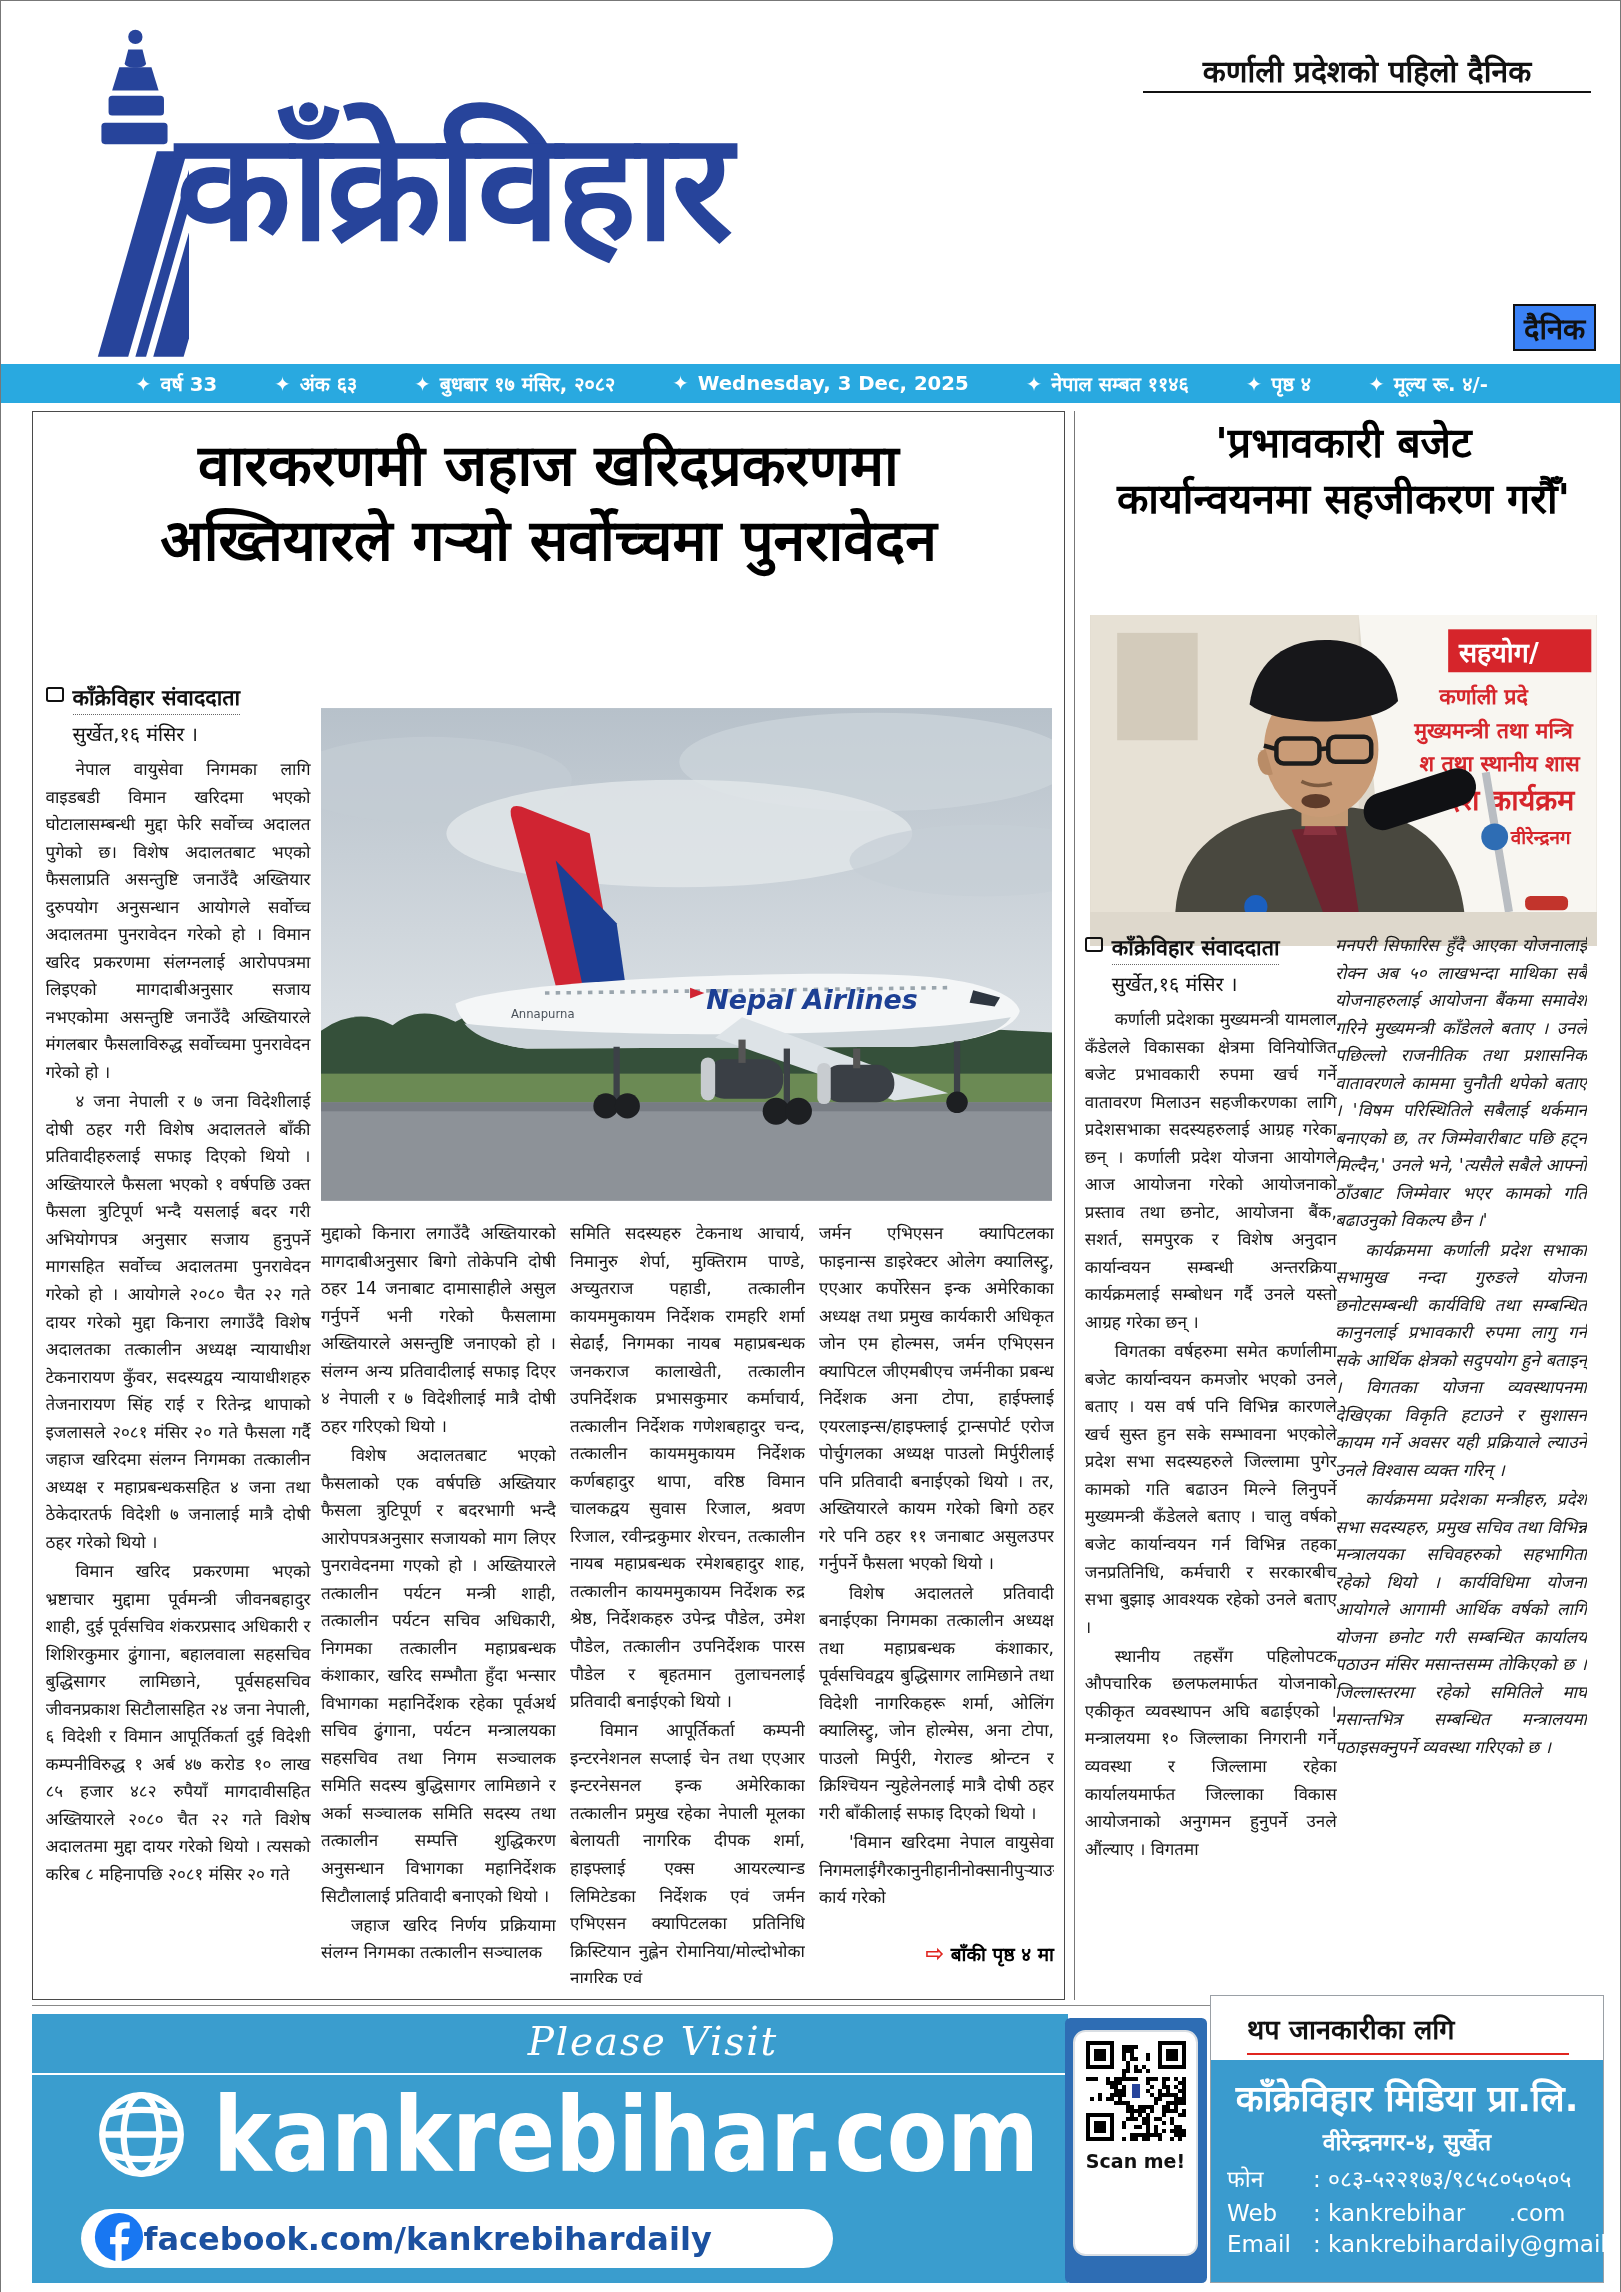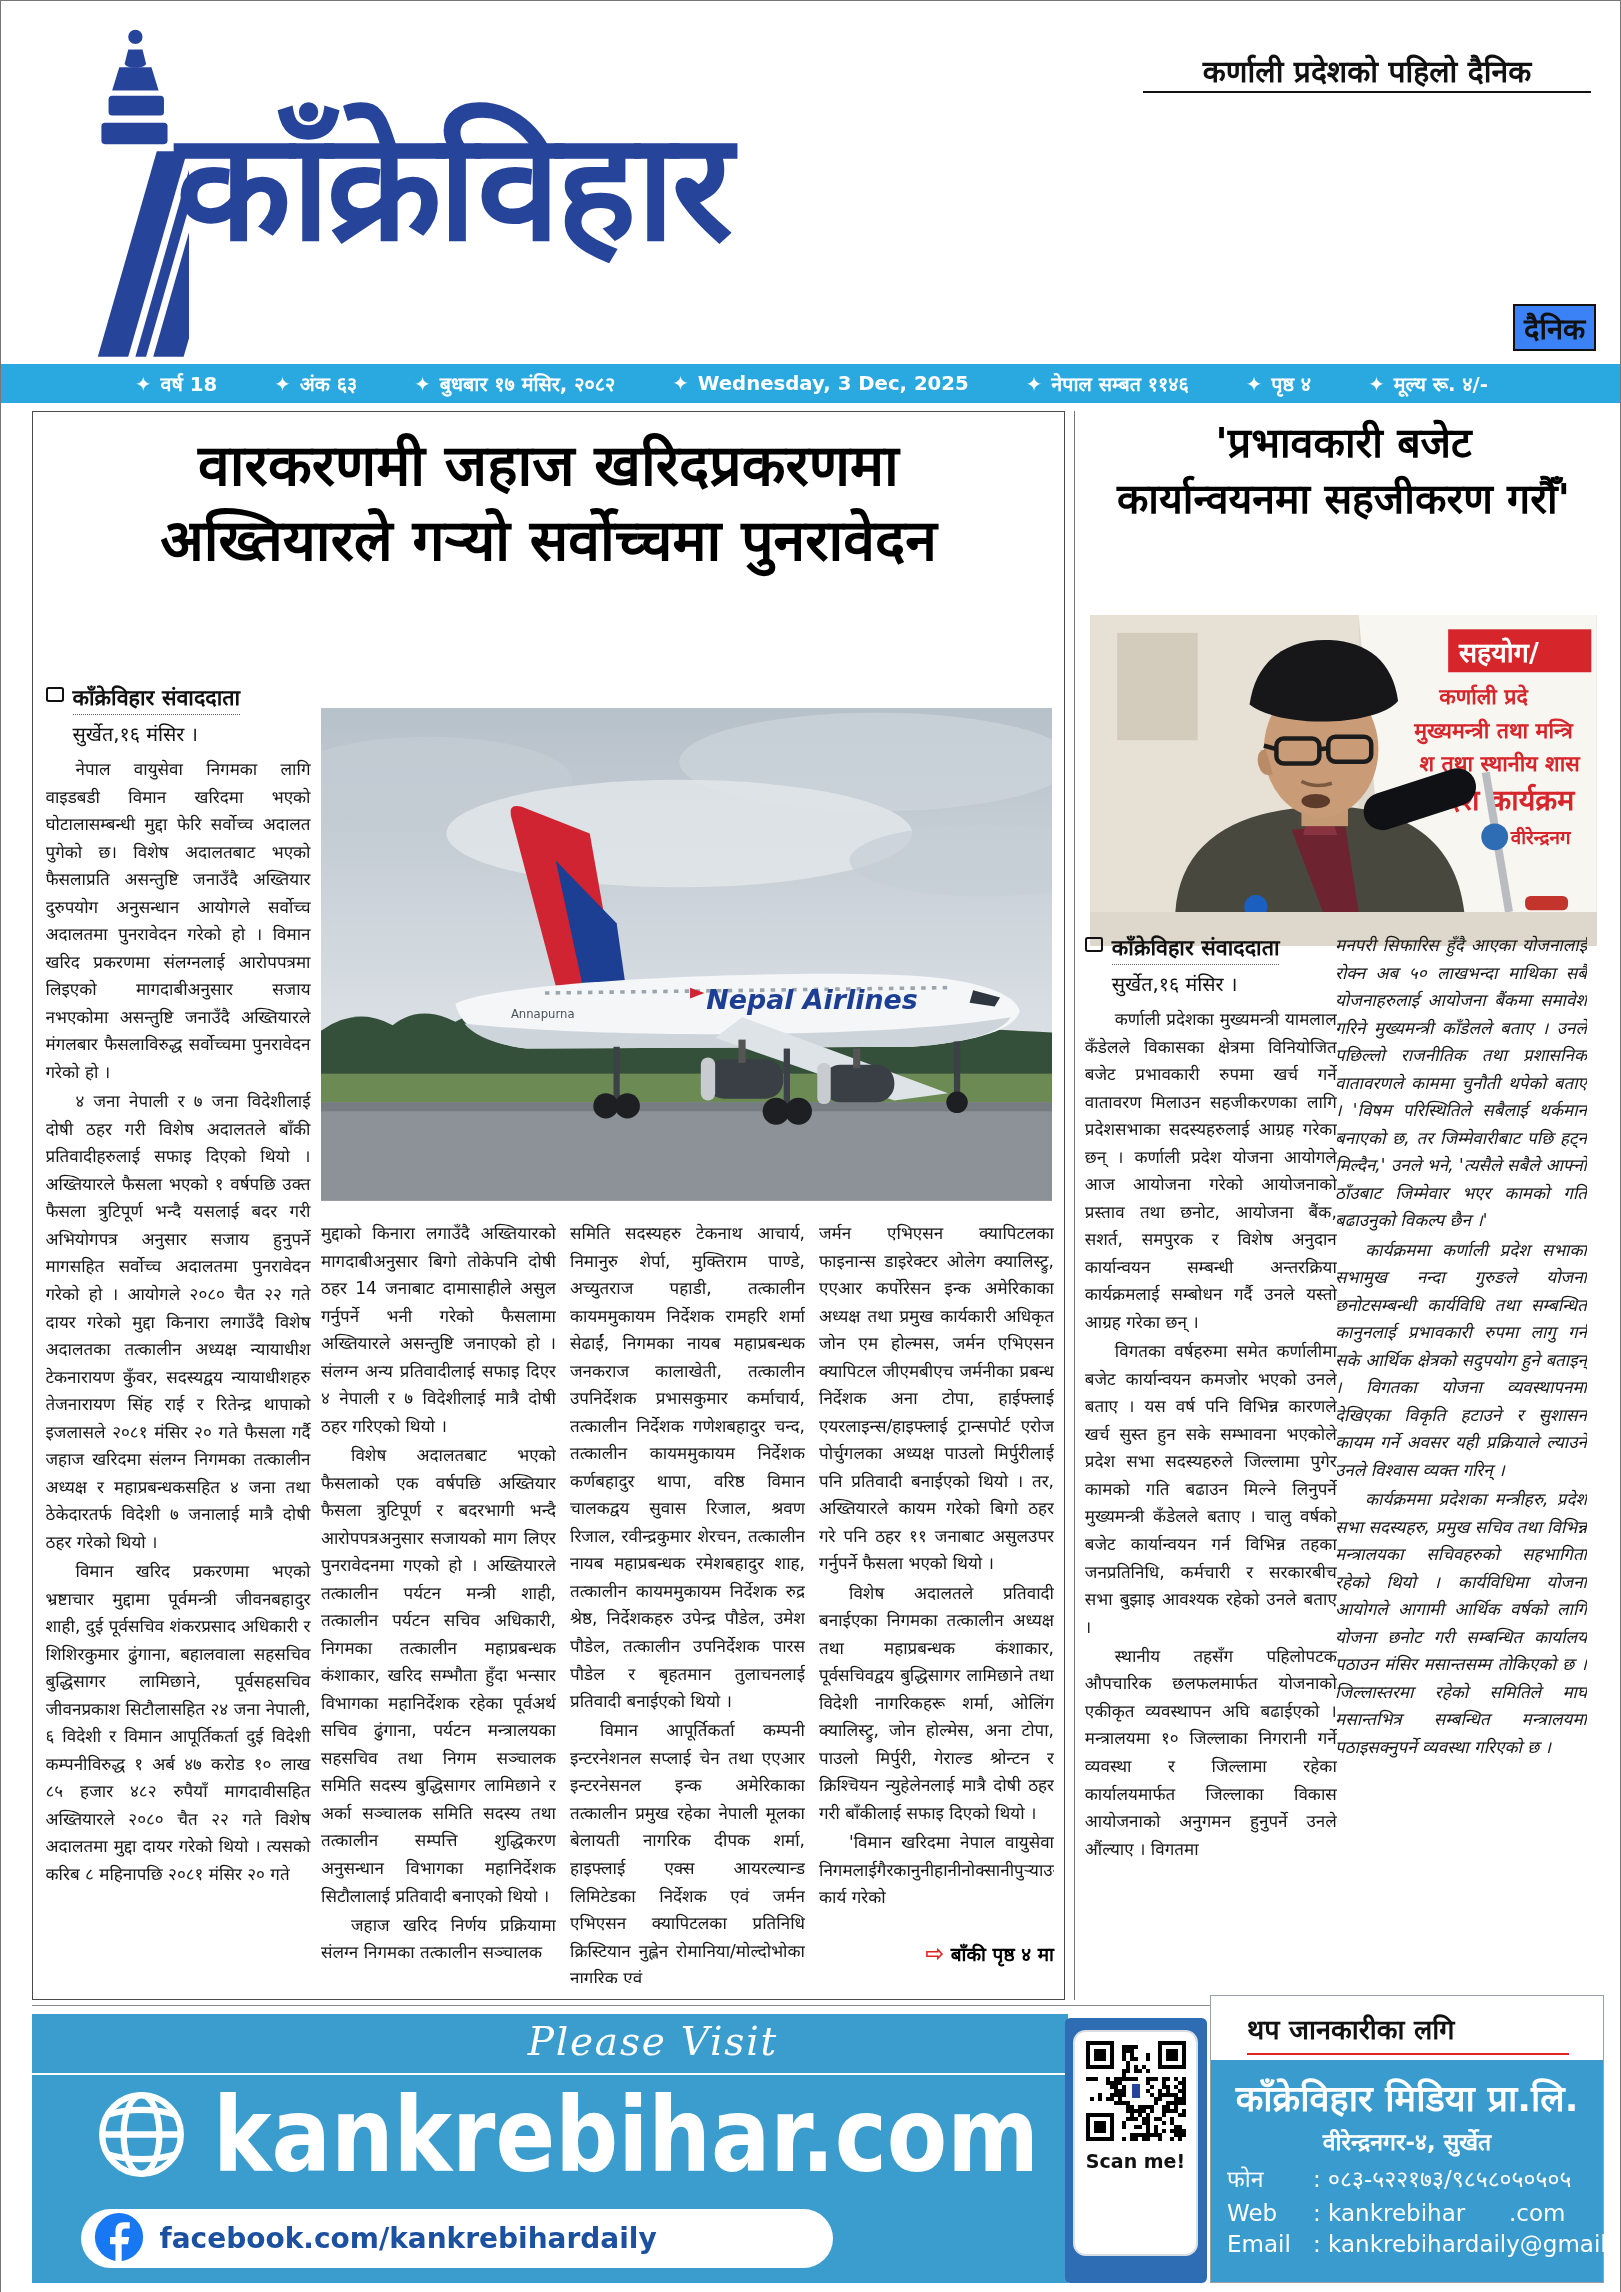--- a/index.html
+++ b/index.html
@@ -56,21 +56,21 @@
   
   .footer-rule { position:absolute; left:31px; top:2004px; width:1572px; border-top:1.8px solid #888; }
   .promo-box { position:absolute; left:31px; top:2013px; width:1036px; height:269px; background:#3a9dce; }
   .please-visit { position:absolute; left:0; top:5.4px; width:72%; text-align:right; color:#fff; font-size:39px; font-style:italic;
     font-family:"DejaVu Serif", serif; letter-spacing:1.8px; }
   .promo-hr { position:absolute; left:0; top:59px; width:100%; border-top:2.7px solid #fff; }
   .site-row { position:absolute; left:63px; top:70px; display:flex; align-items:center; }
   .site-text { color:#fff; font-size:88px; font-weight:bold; letter-spacing:0; margin-left:25px; transform:scaleY(1.18); transform-origin:center; }
   .fb-pill { position:absolute; left:49px; top:195px; width:752px; height:59px; background:#fff; border-radius:36px;
     display:flex; align-items:center; padding:0 12.5px; }
-  .fb-text { color:#1b51a0; font-size:28px; font-weight:bold; margin-left:16px; }
+  .fb-text { color:#1b51a0; font-size:32px; font-weight:bold; }
   .qr-tab { position:absolute; left:1064px; top:2017px; width:142px; height:265px; background:#2e6db4; border-radius:5.4px; }
   .qr-card { position:absolute; left:1072px; top:2029px; width:125px; height:226px; background:#fff; border:2.7px solid #d9dee3; border-radius:12.5px;
     display:flex; flex-direction:column; align-items:center; justify-content:flex-start; padding-top:9px; }
   .qr-card .scan { font-size:19px; font-weight:bold; color:#111; margin-top:9px; }
   .contact-box { position:absolute; left:1209px; top:1994px; width:394px; height:288px; border:1.8px solid #9aa0a6; background:#fff; }
   .contact-header { padding:14.3px 0 5.4px 36px; font-size:27px; font-weight:bold; color:#111; }
   .contact-redline { margin-left:36px; width:322px; border-top:2.7px solid #e0251f; }
   .contact-blue { position:absolute; left:0; top:64px; width:100%; height:222px; background:#3a9bce; color:#fff; padding:12.5px 16px 0 16px; }
   .company { text-align:center; font-size:36px; font-weight:bold; }
   .address { text-align:center; font-size:23px; font-weight:bold; margin-top:3.6px; }
@@ -102,21 +102,21 @@
         </g>
       </g>
     </svg>
   </div>
 
   <div class="masthead-title">काँक्रेविहार</div>
   <div class="tagline">कर्णाली प्रदेशको पहिलो दैनिक</div>
   <div class="daily-box">दैनिक</div>
 
   <div class="infobar">
-    <span class="item"><span class="bullet">✦</span><span>वर्ष 18</span></span>
+    <span class="item"><span class="bullet">✦</span><span>वर्ष 33</span></span>
     <span class="item"><span class="bullet">✦</span><span>अंक ६३</span></span>
     <span class="item"><span class="bullet">✦</span><span>बुधबार १७ मंसिर, २०८२</span></span>
     <span class="item"><span class="bullet">✦</span><span>Wednesday, 3 Dec,  2025</span></span>
     <span class="item"><span class="bullet">✦</span><span>नेपाल सम्बत ११४६</span></span>
     <span class="item"><span class="bullet">✦</span><span>पृष्ठ ४</span></span>
     <span class="item"><span class="bullet">✦</span><span>मूल्य रू. ४/-</span></span>
   </div>
 
   <div class="lead-box">
     <div class="lead-headline">

